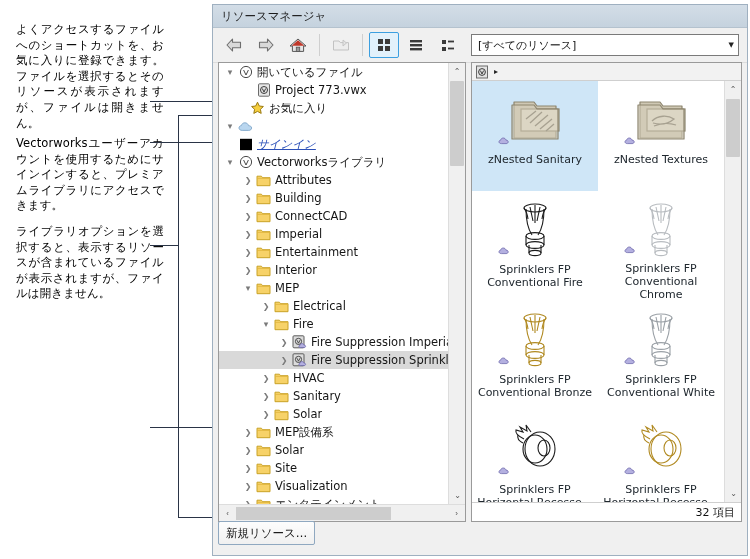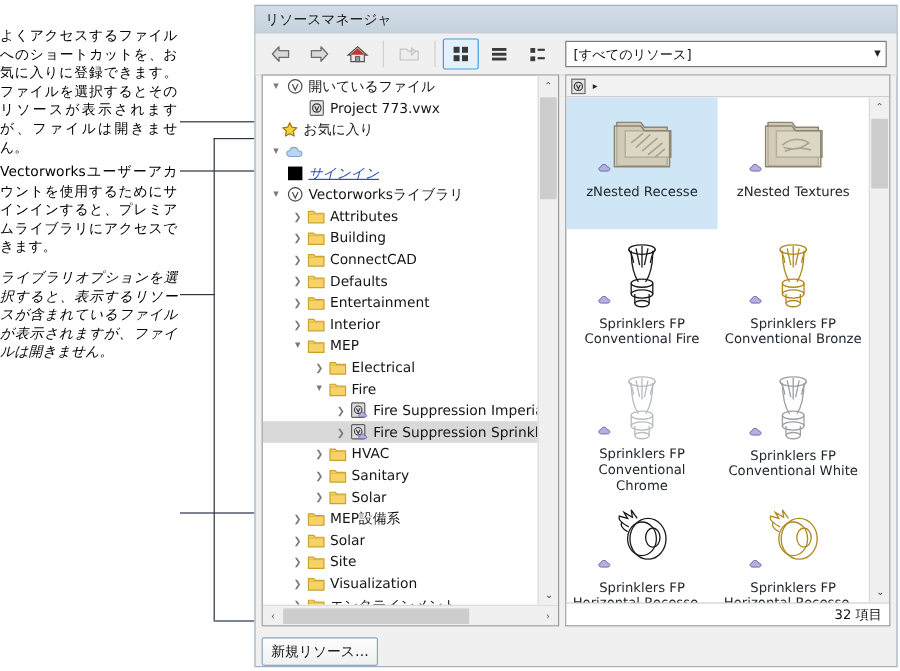--- a/index.html
+++ b/index.html
@@ -8,21 +8,21 @@
     background: #ffffff;
     font-family: "Liberation Sans", "DejaVu Sans", sans-serif;
     overflow: hidden;
   }
   #root { position: relative; width: 750px; height: 559px; }
 
   
   .annot-col { position: absolute; left: 0; top: 0; width: 212px; height: 559px; background: #fff; }
   .annot {
     position: absolute;
-    left: 0;
+    left: 16px;
     width: 148px;
     font-size: 11.5px;
     line-height: 15.6px;
     color: #000;
     text-align: justify;
     font-family: "DejaVu Sans", sans-serif;
     letter-spacing: 0.1px;
   }
 
   
@@ -213,21 +213,21 @@
     padding-right: 6px;
     font-size: 11px; color: #111;
     font-family: "DejaVu Sans", sans-serif;
   }
 
   
   .btnbar {
     position: absolute;
     left: 0; bottom: 0;
     width: 534px; height: 34px;
-    display: flex; align-items: flex-end;
+    display: flex; align-items: flex-start;
     padding-left: 5px; gap: 6px;
     box-sizing: border-box;
   }
   .pbtn {
     height: 24px;
     min-width: 78px;
     background: linear-gradient(to bottom,#fdfdfd,#f0f0f0);
     border: 1px solid #8fa8c0;
     border-radius: 2px;
     font-size: 11.5px;
@@ -240,21 +240,21 @@
   }
 </style>
 </head>
 <body>
 
 <div id="root">
 
   <div class="annot-col">
     <div class="annot" style="top:22px;">よくアクセスするファイルへのショートカットを、お気に入りに登録できます。ファイルを選択するとそのリソースが表示されますが、ファイルは開きません。</div>
     <div class="annot" style="top:136px;">Vectorworksユーザーアカウントを使用するためにサインインすると、プレミアムライブラリにアクセスできます。</div>
-    <div class="annot" style="top:224px;font-style:italic;">ライブラリオプションを選択すると、表示するリソースが含まれているファイルが表示されますが、ファイルは開きません。</div>
+    <div class="annot" style="top:224px;">ライブラリオプションを選択すると、表示するリソースが含まれているファイルが表示されますが、ファイルは開きません。</div>
   </div>
 
   <div class="leader leader-h" style="left:150px; top:101px; width:62px;"></div>
   <div class="leader leader-h" style="left:178px; top:115px; width:34px;"></div>
   <div class="leader leader-v" style="left:178px; top:115px; height:27px;"></div>
   <div class="leader leader-h" style="left:150px; top:142px; width:62px;"></div>
   <div class="leader leader-v" style="left:178px; top:142px; height:375px;"></div>
   <div class="leader leader-h" style="left:150px; top:245px; width:29px;"></div>
   <div class="leader leader-h" style="left:150px; top:427px; width:62px;"></div>
   <div class="leader leader-h" style="left:178px; top:517px; width:34px;"></div>
@@ -349,21 +349,21 @@
                 <span class="twist none"></span>
                 <span class="ticon">
                   <svg width="14" height="14" viewBox="0 0 14 14">
                     <rect x="1.5" y="0.8" width="11" height="12.4" rx="1" fill="#e6e6e6" stroke="#6b6b6b" stroke-width="1"></rect>
                     <circle cx="7" cy="7" r="3.5" fill="none" stroke="#3a3a3a" stroke-width="1"></circle>
                     <path d="M5.3 5.5 L7 9.1 L8.7 5.5" fill="none" stroke="#3a3a3a" stroke-width="1"></path>
                   </svg>
                 </span>
                 <span class="tlabel">Project 773.vwx</span>
               </div>
-              <div class="trow" style="padding-left: 0;">
+              <div class="trow" style="padding-left: 16px;">
                 <span class="twist none"></span>
                 <span class="ticon">
                   <svg width="15" height="14" viewBox="0 0 15 14">
                     <path d="M7.5 1.2 L9.3 5 L13.4 5.5 L10.4 8.3 L11.2 12.4 L7.5 10.4 L3.8 12.4 L4.6 8.3 L1.6 5.5 L5.7 5 Z" fill="#f6cf3e" stroke="#9a7a13" stroke-width="1" stroke-linejoin="round"></path>
                   </svg>
                 </span>
                 <span class="tlabel">お気に入り</span>
               </div>
               <div class="trow" style="padding-left: 4px;">
                 <span class="twist">▾</span>
@@ -423,21 +423,21 @@
                 <span class="tlabel">ConnectCAD</span>
               </div>
               <div class="trow" style="padding-left: 22px;">
                 <span class="twist" style="font-size: 8px;">❯</span>
                 <span class="ticon">
                   <svg width="15" height="13" viewBox="0 0 15 13">
                     <path d="M1 2.2 h4.4 l1.2 1.5 H14 v8 H1 Z" fill="#f7d268" stroke="#c9a227" stroke-width="1" stroke-linejoin="round"></path>
                     <path d="M1 4.4 H14" stroke="#e0b53c" stroke-width="0.8"></path>
                   </svg>
                 </span>
-                <span class="tlabel">Defaults</span>
+                <span class="tlabel">Imperial</span>
               </div>
               <div class="trow" style="padding-left: 22px;">
                 <span class="twist" style="font-size: 8px;">❯</span>
                 <span class="ticon">
                   <svg width="15" height="13" viewBox="0 0 15 13">
                     <path d="M1 2.2 h4.4 l1.2 1.5 H14 v8 H1 Z" fill="#f7d268" stroke="#c9a227" stroke-width="1" stroke-linejoin="round"></path>
                     <path d="M1 4.4 H14" stroke="#e0b53c" stroke-width="0.8"></path>
                   </svg>
                 </span>
                 <span class="tlabel">Entertainment</span>
@@ -625,21 +625,21 @@
                     <svg width="62" height="54" viewBox="0 0 62 54">
                       <path d="M10 9 h20 l3 4 h19 v32 H10 Z" fill="#cfc8b4" stroke="#8d856f" stroke-width="1.2" stroke-linejoin="round"></path>
                       <rect x="17" y="16" width="38" height="22" fill="#e4dfd0" stroke="#8d856f" stroke-width="1.2"></rect>
                       <path d="M22 26 L32 18 M26 30 L38 19 M31 33 L44 22 M36 36 L48 26 M42 38 L50 31" stroke="#6f6a5e" stroke-width="1.3"></path>
                       <path d="M8 12 h22 l3 4 h21 v30 H8 Z" fill="rgba(214,206,186,0.55)" stroke="#8d856f" stroke-width="1.2" stroke-linejoin="round"></path>
                     </svg>
                     <span class="cloud-badge"><svg width="13" height="11" viewBox="0 0 13 11">
                         <path d="M3.4 9.6 C1.9 9.6 1 8.8 1 7.8 C1 6.9 1.7 6.2 2.6 6.2 C2.9 4.9 3.9 4 5.2 4 C6.6 4 7.7 4.9 7.9 6.1 C9.2 6.1 10.2 6.8 10.2 7.8 C10.2 8.9 9.3 9.6 8.1 9.6 Z" fill="#b4b0e0" stroke="#6d68ab" stroke-width="0.8"></path>
                       </svg></span>
                   </div>
-                  <div class="cap">zNested Recesse</div>
+                  <div class="cap">zNested Sanitary</div>
                 </div>
                 <div class="cell">
                   <div class="thumb-box">
                     <svg width="62" height="54" viewBox="0 0 62 54">
                       <path d="M10 9 h20 l3 4 h19 v32 H10 Z" fill="#cfc8b4" stroke="#8d856f" stroke-width="1.2" stroke-linejoin="round"></path>
                       <rect x="17" y="16" width="38" height="22" fill="#e4dfd0" stroke="#8d856f" stroke-width="1.2"></rect>
                       <path d="M22 28 C28 22 38 22 44 26 C38 31 30 32 23 30 M24 33 C31 30 40 30 46 32" fill="none" stroke="#6f6a5e" stroke-width="1.3"></path>
                       <path d="M8 12 h22 l3 4 h21 v30 H8 Z" fill="rgba(214,206,186,0.55)" stroke="#8d856f" stroke-width="1.2" stroke-linejoin="round"></path>
                     </svg>
                     <span class="cloud-badge"><svg width="13" height="11" viewBox="0 0 13 11">
@@ -664,56 +664,56 @@
                     </svg>
                     <span class="cloud-badge"><svg width="13" height="11" viewBox="0 0 13 11">
                         <path d="M3.4 9.6 C1.9 9.6 1 8.8 1 7.8 C1 6.9 1.7 6.2 2.6 6.2 C2.9 4.9 3.9 4 5.2 4 C6.6 4 7.7 4.9 7.9 6.1 C9.2 6.1 10.2 6.8 10.2 7.8 C10.2 8.9 9.3 9.6 8.1 9.6 Z" fill="#b4b0e0" stroke="#6d68ab" stroke-width="0.8"></path>
                       </svg></span>
                   </div>
                   <div class="cap">Sprinklers FP Conventional Fire</div>
                 </div>
                 <div class="cell">
                   <div class="thumb-box">
                     <svg width="58" height="62" viewBox="0 0 58 62">
+                      <g fill="none" stroke="#b8bcc0" stroke-width="1.1">
+                        <ellipse cx="29" cy="9" rx="11" ry="4"></ellipse>
+                        <path d="M18 9 C18 9 21 13 22 20 M40 9 C40 9 37 13 36 20 M24 8 L27 22 M34 8 L31 22 M29 6 L29 24"></path>
+                        <path d="M20 10 C20 22 22 30 26 36 M38 10 C38 22 36 30 32 36"></path>
+                        <ellipse cx="29" cy="37" rx="9" ry="3.4"></ellipse>
+                        <path d="M20 37 L20 46 M38 37 L38 46"></path>
+                        <ellipse cx="29" cy="46" rx="9" ry="3.4"></ellipse>
+                        <path d="M23 46 L23 54 M35 46 L35 54"></path>
+                        <ellipse cx="29" cy="54" rx="6" ry="2.6"></ellipse>
+                      </g>
+                    </svg>
+                    <span class="cloud-badge"><svg width="13" height="11" viewBox="0 0 13 11">
+                        <path d="M3.4 9.6 C1.9 9.6 1 8.8 1 7.8 C1 6.9 1.7 6.2 2.6 6.2 C2.9 4.9 3.9 4 5.2 4 C6.6 4 7.7 4.9 7.9 6.1 C9.2 6.1 10.2 6.8 10.2 7.8 C10.2 8.9 9.3 9.6 8.1 9.6 Z" fill="#b4b0e0" stroke="#6d68ab" stroke-width="0.8"></path>
+                      </svg></span>
+                  </div>
+                  <div class="cap">Sprinklers FP Conventional Chrome</div>
+                </div>
+                <div class="cell">
+                  <div class="thumb-box">
+                    <svg width="58" height="62" viewBox="0 0 58 62">
                       <g fill="none" stroke="#b08920" stroke-width="1.1">
                         <ellipse cx="29" cy="9" rx="11" ry="4"></ellipse>
                         <path d="M18 9 C18 9 21 13 22 20 M40 9 C40 9 37 13 36 20 M24 8 L27 22 M34 8 L31 22 M29 6 L29 24"></path>
                         <path d="M20 10 C20 22 22 30 26 36 M38 10 C38 22 36 30 32 36"></path>
                         <ellipse cx="29" cy="37" rx="9" ry="3.4"></ellipse>
                         <path d="M20 37 L20 46 M38 37 L38 46"></path>
                         <ellipse cx="29" cy="46" rx="9" ry="3.4"></ellipse>
                         <path d="M23 46 L23 54 M35 46 L35 54"></path>
                         <ellipse cx="29" cy="54" rx="6" ry="2.6"></ellipse>
                       </g>
                     </svg>
                     <span class="cloud-badge"><svg width="13" height="11" viewBox="0 0 13 11">
                         <path d="M3.4 9.6 C1.9 9.6 1 8.8 1 7.8 C1 6.9 1.7 6.2 2.6 6.2 C2.9 4.9 3.9 4 5.2 4 C6.6 4 7.7 4.9 7.9 6.1 C9.2 6.1 10.2 6.8 10.2 7.8 C10.2 8.9 9.3 9.6 8.1 9.6 Z" fill="#b4b0e0" stroke="#6d68ab" stroke-width="0.8"></path>
                       </svg></span>
                   </div>
                   <div class="cap">Sprinklers FP Conventional Bronze</div>
-                </div>
-                <div class="cell">
-                  <div class="thumb-box">
-                    <svg width="58" height="62" viewBox="0 0 58 62">
-                      <g fill="none" stroke="#b8bcc0" stroke-width="1.1">
-                        <ellipse cx="29" cy="9" rx="11" ry="4"></ellipse>
-                        <path d="M18 9 C18 9 21 13 22 20 M40 9 C40 9 37 13 36 20 M24 8 L27 22 M34 8 L31 22 M29 6 L29 24"></path>
-                        <path d="M20 10 C20 22 22 30 26 36 M38 10 C38 22 36 30 32 36"></path>
-                        <ellipse cx="29" cy="37" rx="9" ry="3.4"></ellipse>
-                        <path d="M20 37 L20 46 M38 37 L38 46"></path>
-                        <ellipse cx="29" cy="46" rx="9" ry="3.4"></ellipse>
-                        <path d="M23 46 L23 54 M35 46 L35 54"></path>
-                        <ellipse cx="29" cy="54" rx="6" ry="2.6"></ellipse>
-                      </g>
-                    </svg>
-                    <span class="cloud-badge"><svg width="13" height="11" viewBox="0 0 13 11">
-                        <path d="M3.4 9.6 C1.9 9.6 1 8.8 1 7.8 C1 6.9 1.7 6.2 2.6 6.2 C2.9 4.9 3.9 4 5.2 4 C6.6 4 7.7 4.9 7.9 6.1 C9.2 6.1 10.2 6.8 10.2 7.8 C10.2 8.9 9.3 9.6 8.1 9.6 Z" fill="#b4b0e0" stroke="#6d68ab" stroke-width="0.8"></path>
-                      </svg></span>
-                  </div>
-                  <div class="cap">Sprinklers FP Conventional Chrome</div>
                 </div>
                 <div class="cell">
                   <div class="thumb-box">
                     <svg width="58" height="62" viewBox="0 0 58 62">
                       <g fill="none" stroke="#9aa0a6" stroke-width="1.1">
                         <ellipse cx="29" cy="9" rx="11" ry="4"></ellipse>
                         <path d="M18 9 C18 9 21 13 22 20 M40 9 C40 9 37 13 36 20 M24 8 L27 22 M34 8 L31 22 M29 6 L29 24"></path>
                         <path d="M20 10 C20 22 22 30 26 36 M38 10 C38 22 36 30 32 36"></path>
                         <ellipse cx="29" cy="37" rx="9" ry="3.4"></ellipse>
                         <path d="M20 37 L20 46 M38 37 L38 46"></path>

